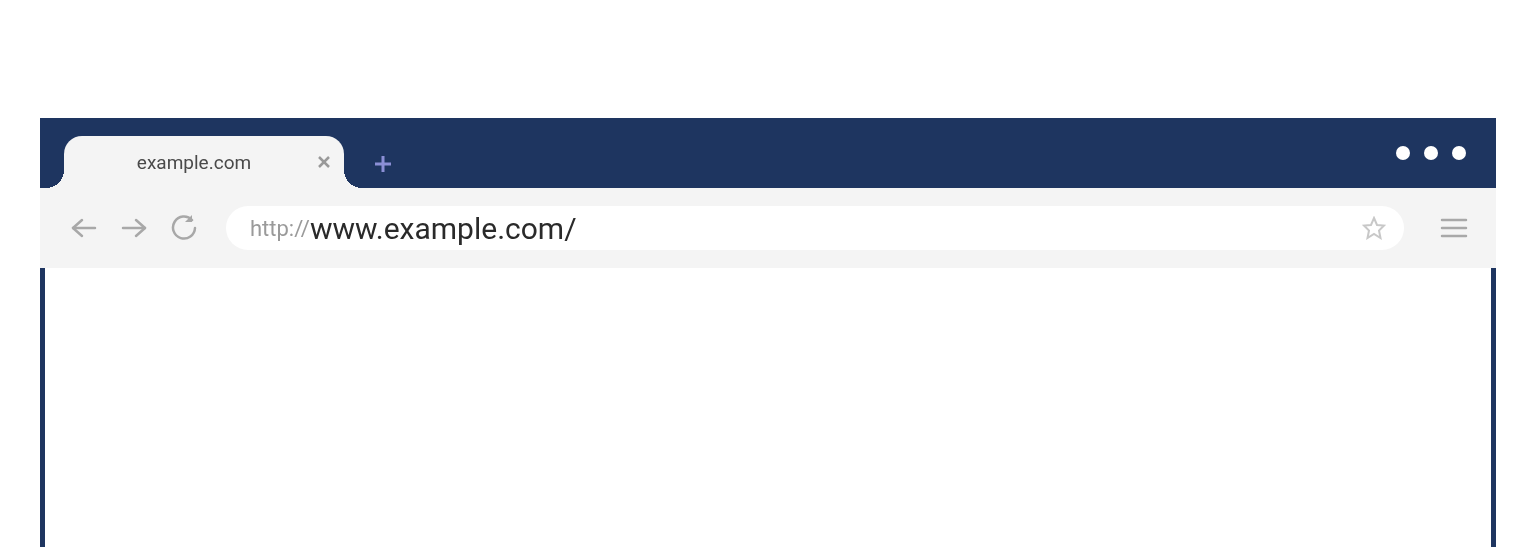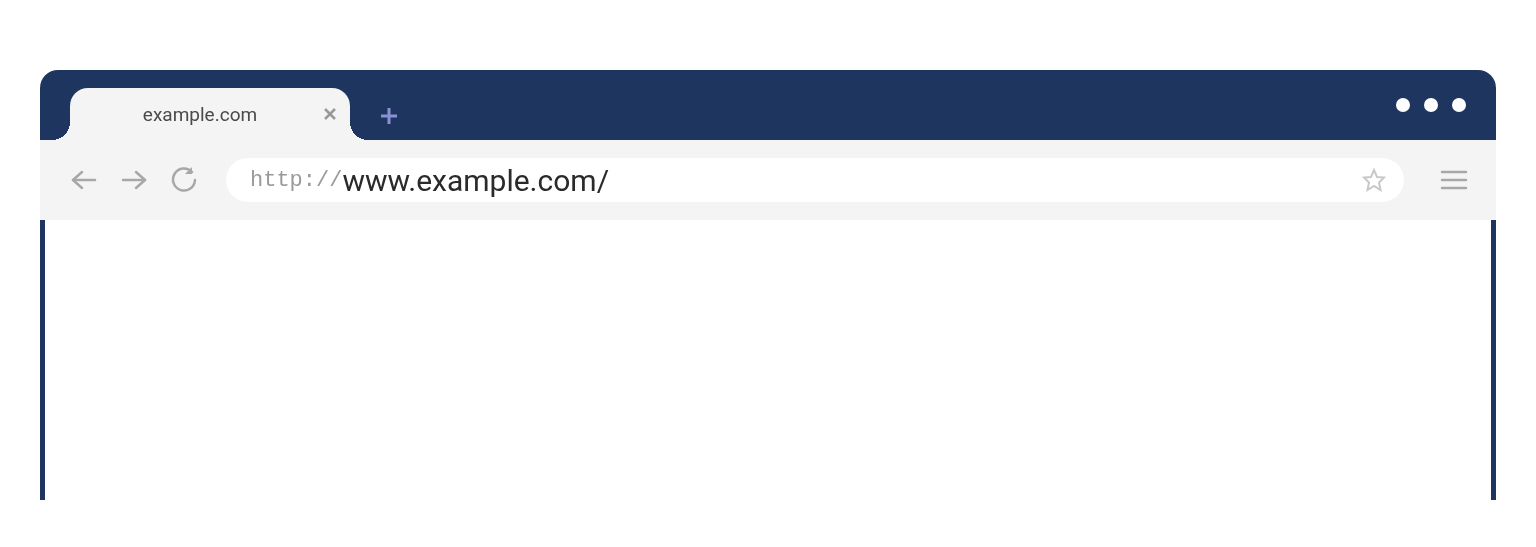--- a/index.html
+++ b/index.html
@@ -20,21 +20,22 @@
       border-radius: 18px 18px 0 0;
       overflow: hidden;
       position: relative;
     }
     .tab-strip {
       background: #1e3560;
       height: 70px;
       display: flex;
       align-items: flex-end;
       position: relative;
-      padding-left: 30px;
+      padding-left: 24px;
+      margin-top: 48px;
     }
     .tab {
       background: #f4f4f4;
       height: 52px;
       width: 280px;
       border-radius: 18px 18px 0 0;
       display: flex;
       align-items: center;
       justify-content: center;
       position: relative;
@@ -138,21 +139,20 @@
       border-radius: 22px;
       height: 44px;
       display: flex;
       align-items: center;
       padding: 0 18px 0 24px;
       margin-left: 8px;
     }
     .url-protocol {
       color: #9a9a9a;
       font-size: 22px;
-      font-family: Liberation Mono, monospace;
     }
     .url-rest {
       color: #2a2a2a;
       font-size: 30px;
     }
     .url-spacer {
       flex: 1;
     }
     .bookmark-btn {
       cursor: pointer;

